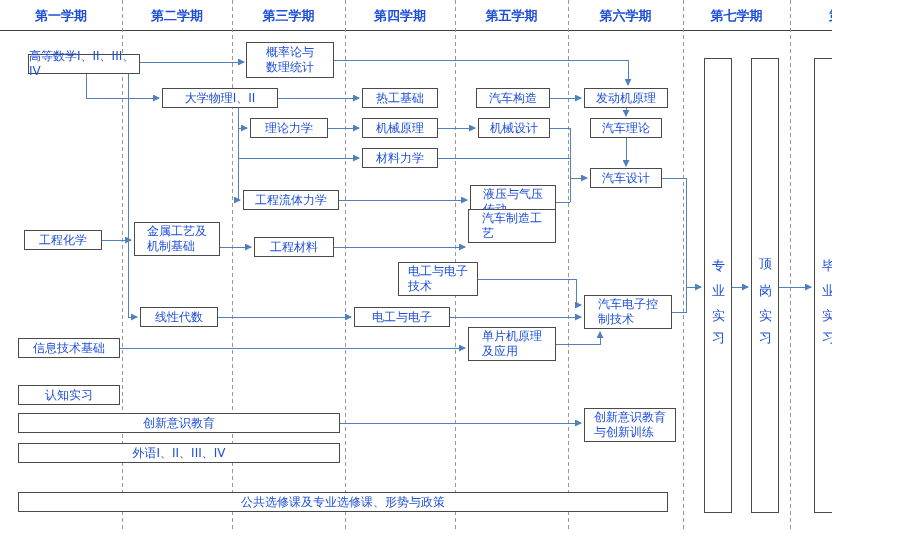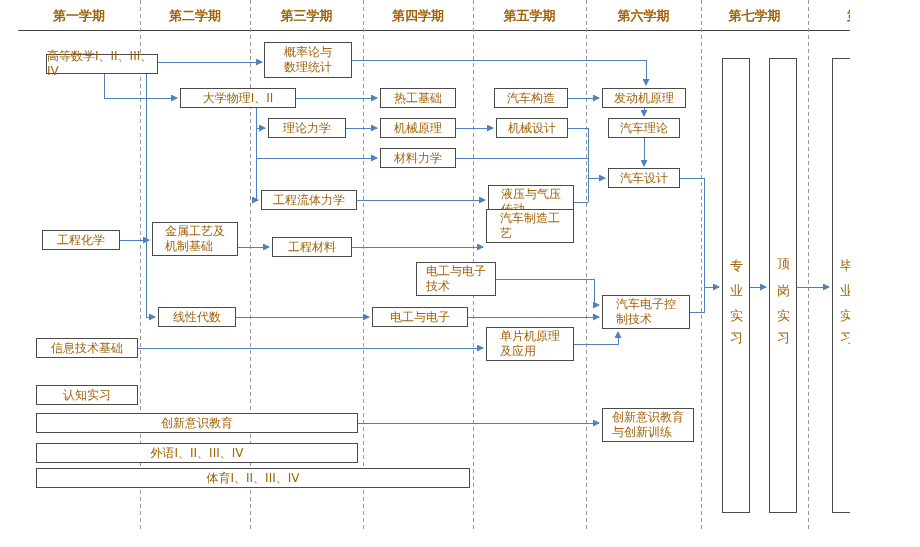--- a/index.html
+++ b/index.html
@@ -1,17 +1,17 @@
 <!DOCTYPE html>
 <html style="--arrow: #4f81bd; --box_border: #4a4a4a; --grid_line: #999999;"><head>
 <meta charset="utf-8">
 <style>
   html,body{margin:0;padding:0;background:#fff;}
   .stage{position:relative;width:832px;height:547px;background:#fff;overflow:hidden;
-         font-family:"DejaVu Sans","Liberation Sans",sans-serif;color:#a16207;margin-left:18px;}
+         font-family:"DejaVu Sans","Liberation Sans",sans-serif;color:#1d4ed8;}
   .hdr{position:absolute;top:6px;height:20px;line-height:20px;font-size:13px;font-weight:bold;text-align:center;}
   .box{position:absolute;box-sizing:border-box;border:1px solid var(--box_border,#4a4a4a);background:#fff;
        display:flex;align-items:center;justify-content:center;text-align:left;
        font-size:12px;line-height:15px;white-space:pre-line;z-index:2;}
   .tall{position:absolute;box-sizing:border-box;border:1px solid var(--box_border,#4a4a4a);background:#fff;
         display:flex;align-items:center;justify-content:center;z-index:2;}
   .vtext{writing-mode:vertical-rl;text-orientation:upright;font-size:13px;letter-spacing:25px;margin-bottom:-25px;}
   svg.wires{position:absolute;left:0;top:0;z-index:1;}
   .grid{stroke:var(--grid_line,#999999);stroke-width:1;stroke-dasharray:4 3;shape-rendering:crispEdges;}
   .rule{stroke:#404040;stroke-width:1;shape-rendering:crispEdges;}
@@ -112,21 +112,21 @@
   <div class="box" style="left:584px;top:295px;width:88px;height:34px">汽车电子控
 制技术</div>
   <div class="box" style="left:468px;top:327px;width:88px;height:34px">单片机原理
 及应用</div>
   <div class="box" style="left:18px;top:338px;width:102px;height:20px">信息技术基础</div>
   <div class="box" style="left:18px;top:385px;width:102px;height:20px">认知实习</div>
   <div class="box" style="left:18px;top:413px;width:322px;height:20px">创新意识教育</div>
   <div class="box" style="left:584px;top:408px;width:92px;height:34px">创新意识教育
 与创新训练</div>
   <div class="box" style="left:18px;top:443px;width:322px;height:20px">外语I、II、III、IV</div>
-  <div class="box" style="left:18px;top:468px;width:434px;height:20px">体育I、II、III、IV</div>
+  <div class="box" style="left:18px;top:492px;width:650px;height:20px">公共选修课及专业选修课、形势与政策</div>
 
   <div class="tall" style="left:704px;top:58px;width:28px;height:455px">
     <span class="vtext">专业实习</span>
   </div>
   <div class="tall" style="left:751px;top:58px;width:28px;height:455px">
     <span class="vtext">顶岗实习</span>
   </div>
   <div class="tall" style="left:814px;top:58px;width:28px;height:455px">
     <span class="vtext">毕业实习</span>
   </div>

